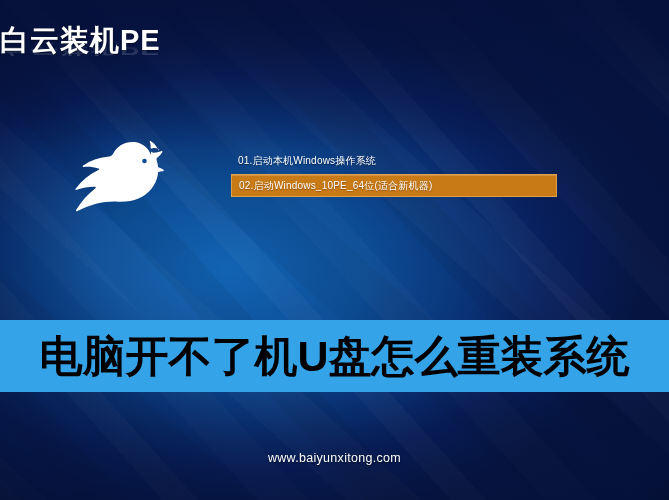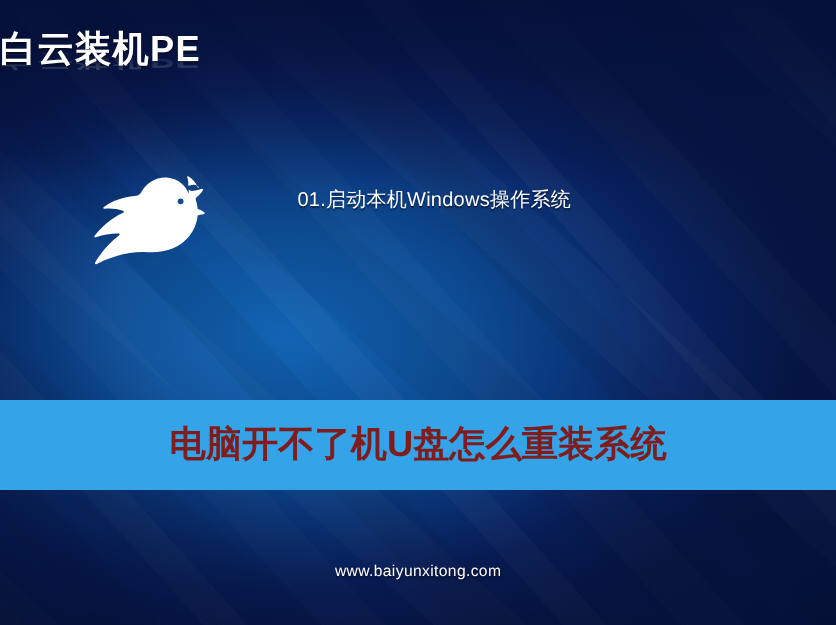--- a/index.html
+++ b/index.html
@@ -115,21 +115,21 @@
     position: absolute;
     left: 231px;
     top: 148px;
     width: 330px;
   }
   .menu-item {
     position: relative;
     height: 26px;
     line-height: 26px;
     padding-left: 7px;
-    font-size: 16px;
+    font-size: 10px;
     color: #ffffff;
     white-space: nowrap;
     letter-spacing: 0.2px;
     text-shadow: 0 1px 1px rgba(0,0,0,0.45);
     box-sizing: border-box;
   }
   .menu-item.selected {
     height: 23px;
     line-height: 22px;
     background: #c87a17;
@@ -145,23 +145,23 @@
     left: 0;
     right: 0;
     top: 320px;
     height: 72px;
     background: #34a3e8;
     display: flex;
     align-items: center;
     justify-content: center;
   }
   .banner-text {
-    font-size: 29px;
+    font-size: 43px;
     font-weight: bold;
-    color: #7f1d1d;
+    color: #000000;
     letter-spacing: 0px;
     line-height: 1;
     white-space: nowrap;
     font-family: "Liberation Sans", "DejaVu Sans", sans-serif;
   }
 
   
   .footer {
     position: absolute;
     left: 0; right: 0;
@@ -236,20 +236,23 @@
         c0.2,-2.2 0.5,-4.3 0.8,-6.4
         c0.1,-0.6 0.3,-0.8 0.7,-0.7
         Z"></path>
     </svg>
   </div>
 
   <div class="menu">
     <div class="menu-item">
       <span>01.启动本机Windows操作系统</span>
     </div>
+    <div class="menu-item selected">
+      <span>02.启动Windows_10PE_64位(适合新机器)</span>
+    </div>
   </div>
 
   <div class="banner">
     <span class="banner-text">电脑开不了机U盘怎么重装系统</span>
   </div>
 
   <div class="footer">
     <span class="footer-url">www.baiyunxitong.com</span>
   </div>
 

